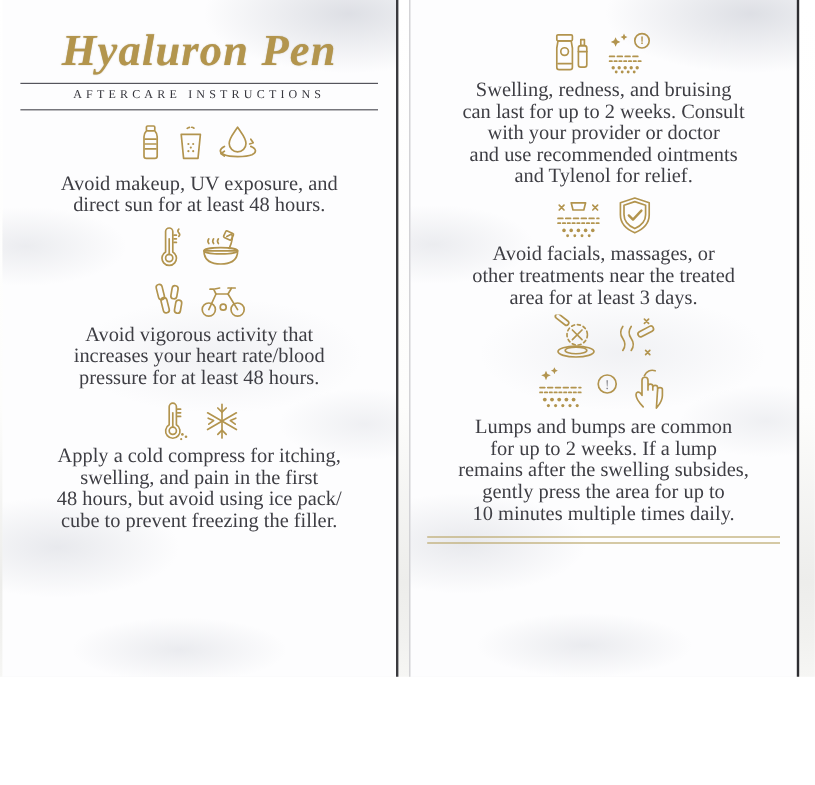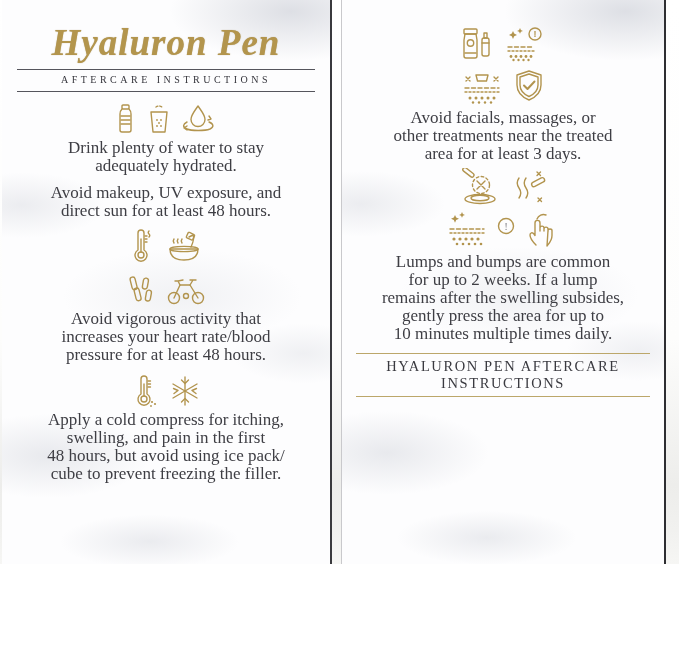--- a/index.html
+++ b/index.html
@@ -128,21 +128,20 @@
         </svg>
         <svg width="36" height="32" viewBox="0 0 36 32">
           <g class="gold-stroke">
             <path d="M18,3 C14,9 11,12 11,16.5 a7,7 0 0 0 14 0 C25,12 22,9 18,3 z"></path>
             <path d="M7,19 C3,21 2,24 7,26 c4,2 18,2 23,0 c4,-2 4,-5 -1,-7"></path>
             <path d="M29,13 l2,3 l-3,1"></path>
             <path d="M7,27 l-3,-2 l3,-2"></path>
           </g>
         </svg>
       </div>
-      <p class="txt">Drink plenty of water to stay<br>adequately hydrated.</p>
     </div>
 
     <div class="sec">
       <p class="txt">Avoid makeup, UV exposure, and<br>direct sun for at least 48 hours.</p>
     </div>
 
     <div class="sec">
       <div class="icons">
         <svg width="26" height="34" viewBox="0 0 26 34">
           <g class="gold-stroke">
@@ -256,20 +255,21 @@
               <circle cx="22" cy="30.5" r="1.4"></circle>
               <circle cx="27" cy="30.5" r="1.4"></circle>
             <circle cx="9.5" cy="34" r="1.2"></circle>
               <circle cx="14.5" cy="34" r="1.2"></circle>
               <circle cx="19.5" cy="34" r="1.2"></circle>
               <circle cx="24.5" cy="34" r="1.2"></circle>
           </g>
           <text x="31" y="11" font-size="9" text-anchor="middle" class="gold-text">!</text>
         </svg>
       </div>
+      <p class="txt">Swelling, redness, and bruising<br>can last for up to 2 weeks. Consult<br>with your provider or doctor<br>and use recommended ointments<br>and Tylenol for relief.</p>
     </div>
 
     <div class="sec">
       <div class="icons">
         <svg width="42" height="34" viewBox="0 0 42 34">
           <g class="gold-stroke">
             <path d="M5,6 l4,4 m0,-4 l-4,4"></path>
             <path d="M33,6 l4,4 m0,-4 l-4,4"></path>
             <path d="M15,4 h12 l-1.5,6 h-9 z"></path>
             <line x1="4" y1="17" x2="38" y2="17" stroke-dasharray="4 2.5"></line>
@@ -352,20 +352,19 @@
             <path d="M12,8 a7,7 0 0 1 9,-4"></path>
             <path d="M11,34 c-3,-3 -6,-7 -6,-10 c0,-2.5 2.5,-3 4,-1 l1,1.5 V12 c0,-3.5 5,-3.5 5,0 v8 m0,-3 c0,-2.5 4,-2.5 4,0 v3 m0,-2 c0,-2.5 4,-2.5 4,0 v3 m0,-1.5 c0,-2 4,-2 4,0 v5 c0,5 -3,8 -5,10.5 z"></path>
           </g>
         </svg>
       </div>
       <p class="txt">Lumps and bumps are common<br>for up to 2 weeks. If a lump<br>remains after the swelling subsides,<br>gently press the area for up to<br>10 minutes multiple times daily.</p>
     </div>
 
     <div class="footer-block">
       <hr class="rule-gold">
-      <div class="footer-text">HYALURON PEN AFTERCARE INSTRUCTIONS</div>
       <hr class="rule-gold">
     </div>
   </div>
 
   <div class="reflection">cube to prevent freezing the filler.</div>
 
 </div>
 
 </body></html>

